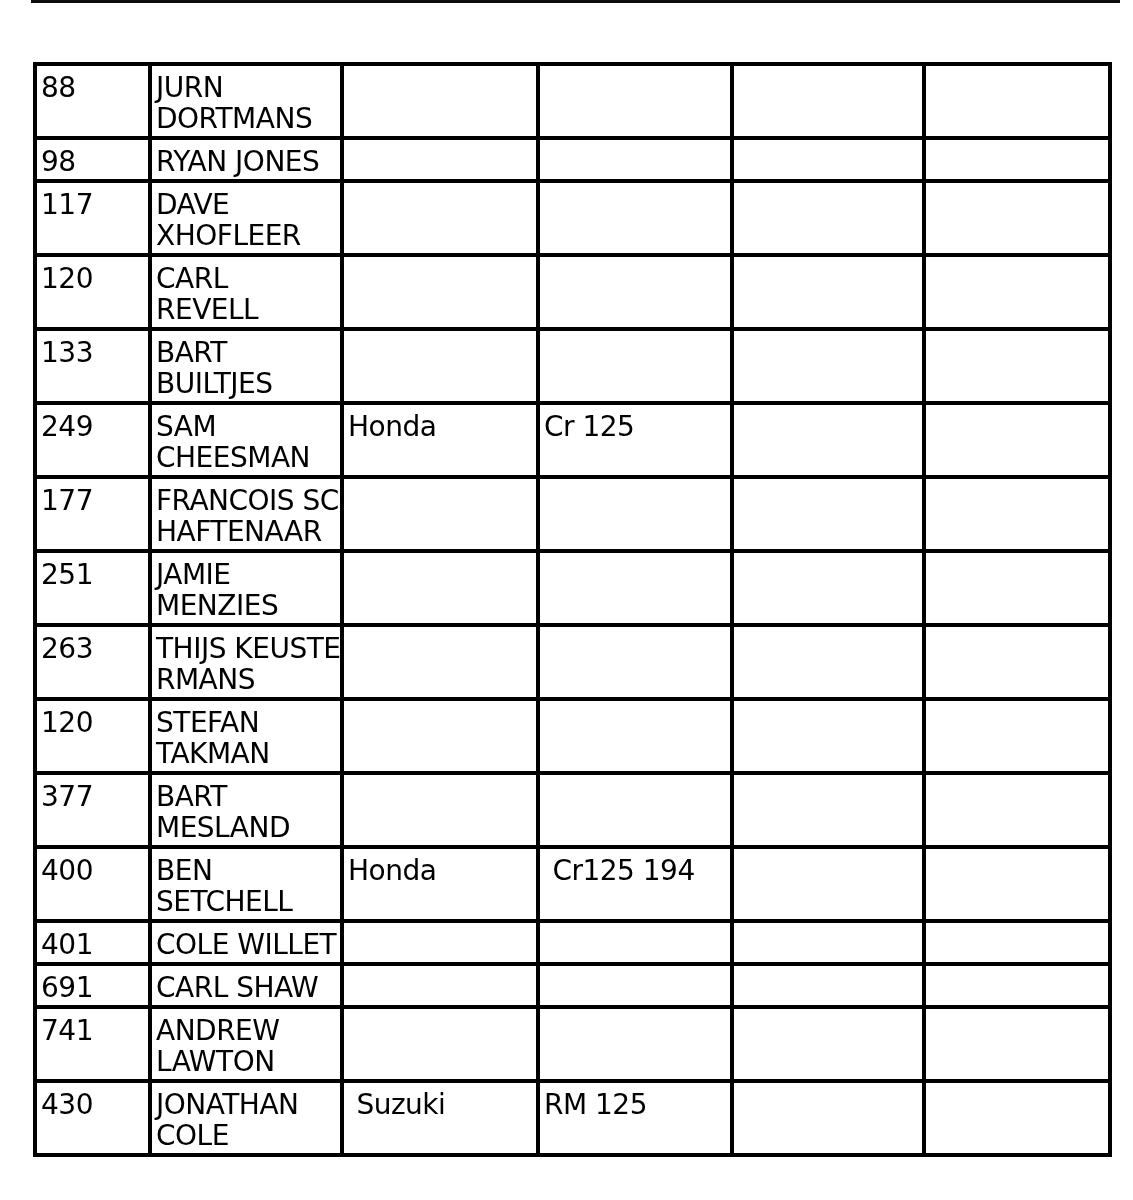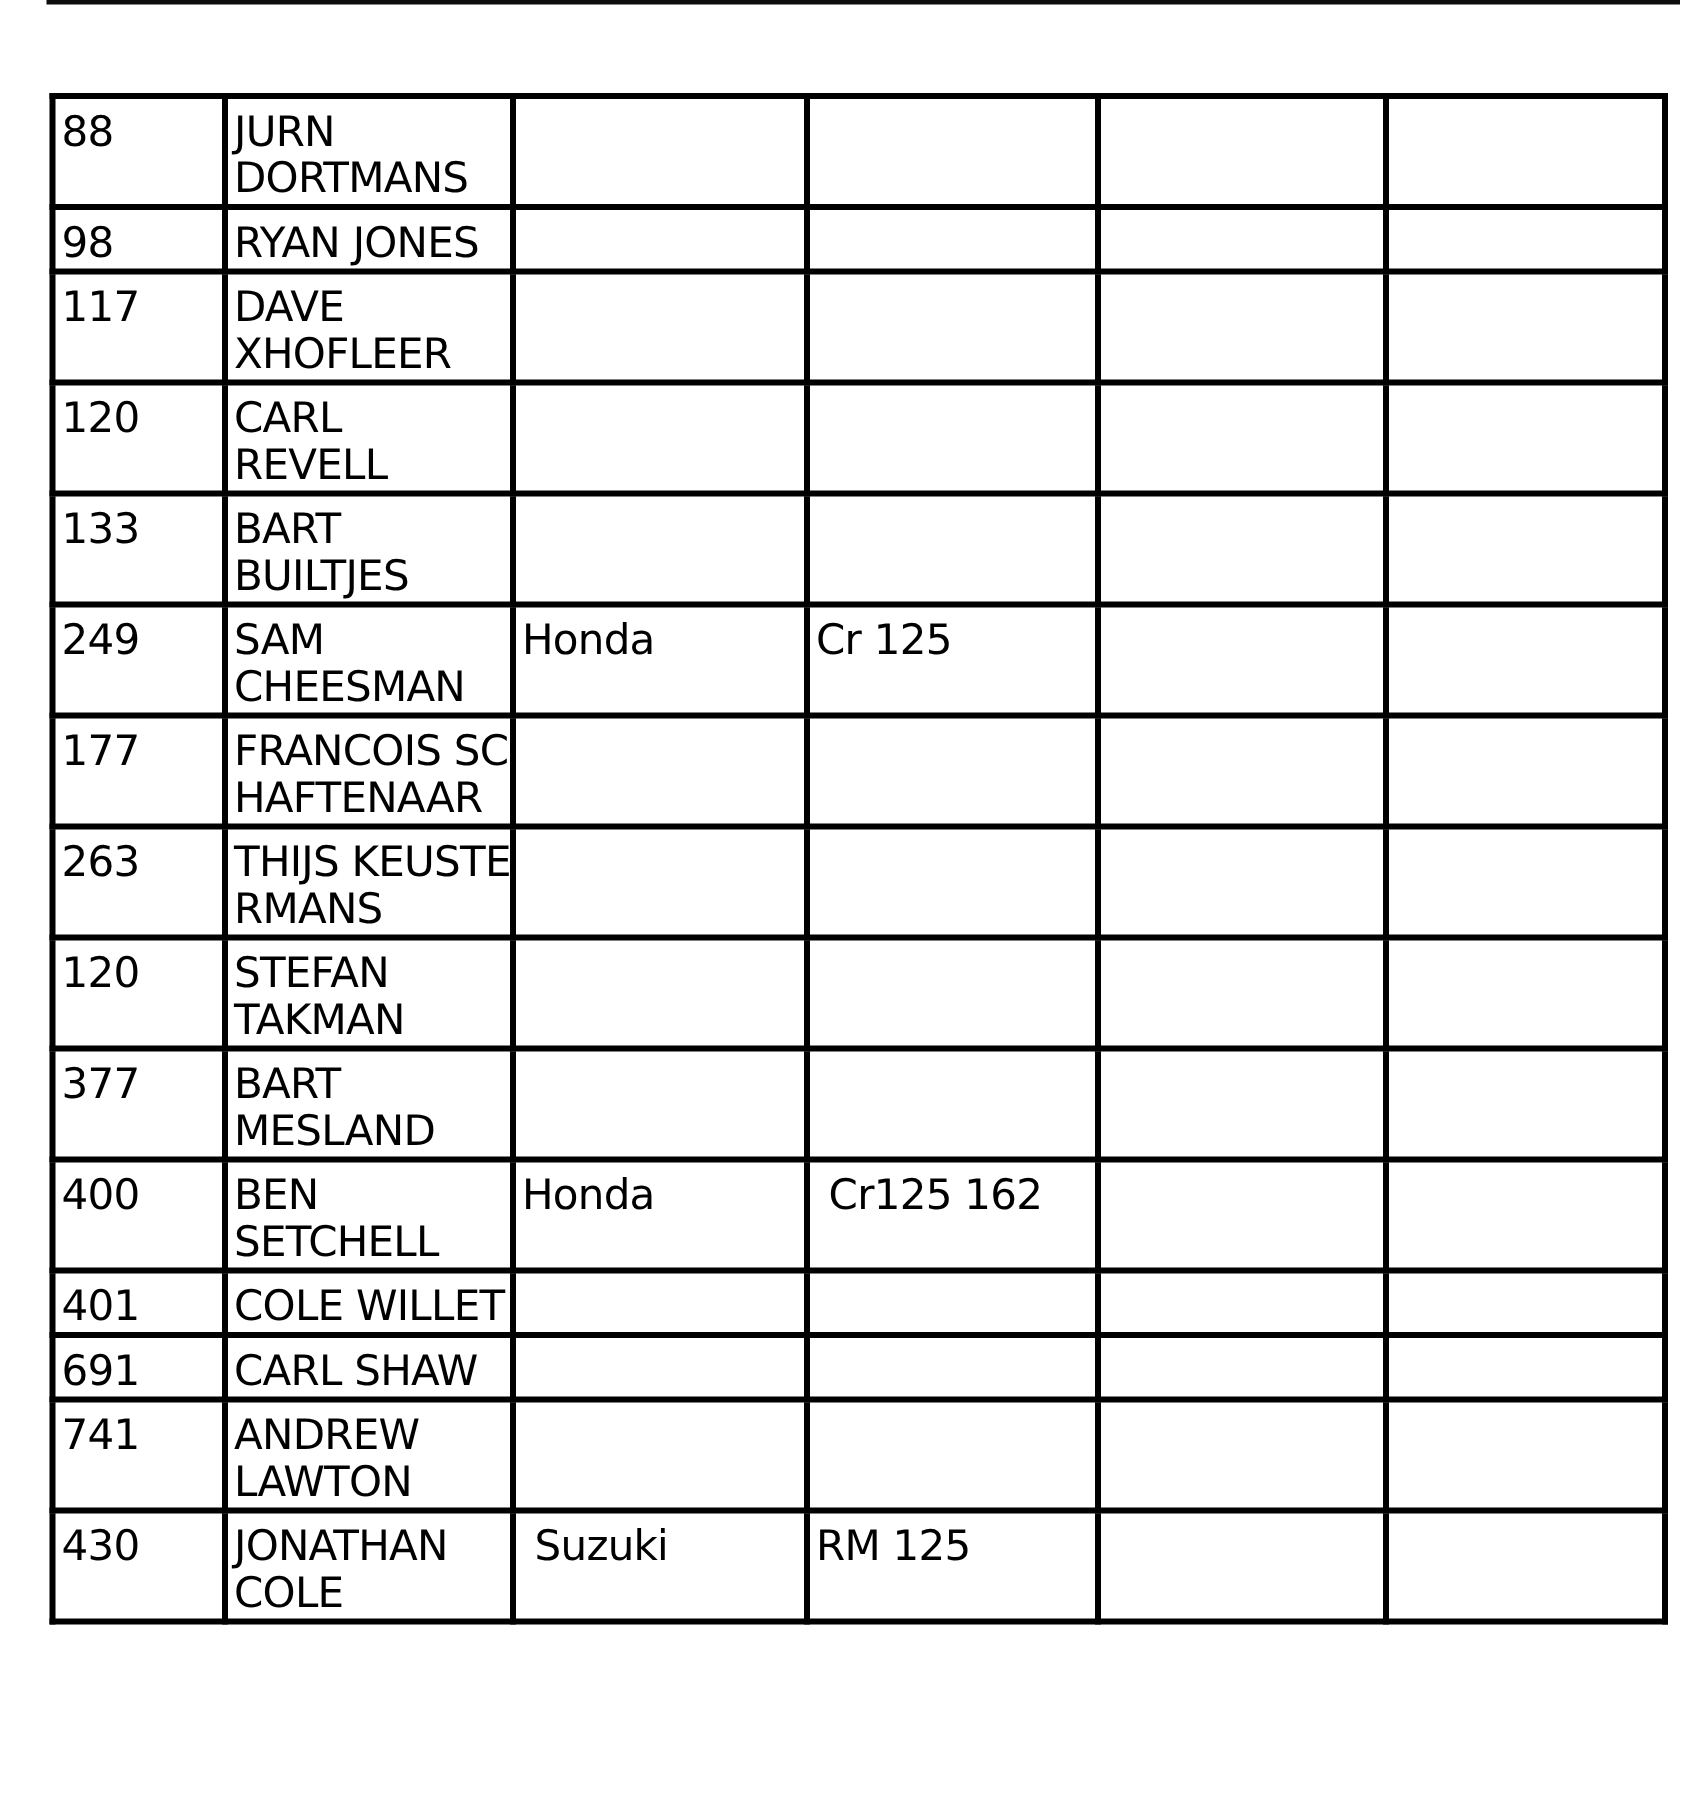--- a/index.html
+++ b/index.html
@@ -121,20 +121,29 @@
       <tr>
         <td>177</td>
         <td>FRANCOIS SC
 HAFTENAAR</td>
         <td></td>
         <td></td>
         <td></td>
         <td></td>
       </tr>
       <tr>
+        <td>251</td>
+        <td>JAMIE
+MENZIES</td>
+        <td></td>
+        <td></td>
+        <td></td>
+        <td></td>
+      </tr>
+      <tr>
         <td>263</td>
         <td>THIJS KEUSTE
 RMANS</td>
         <td></td>
         <td></td>
         <td></td>
         <td></td>
       </tr>
       <tr>
         <td>120</td>
@@ -152,21 +161,21 @@
         <td></td>
         <td></td>
         <td></td>
         <td></td>
       </tr>
       <tr>
         <td>400</td>
         <td>BEN
 SETCHELL</td>
         <td>Honda</td>
-        <td> Cr125 162</td>
+        <td> Cr125 194</td>
         <td></td>
         <td></td>
       </tr>
       <tr>
         <td>401</td>
         <td>COLE WILLET</td>
         <td></td>
         <td></td>
         <td></td>
         <td></td>

